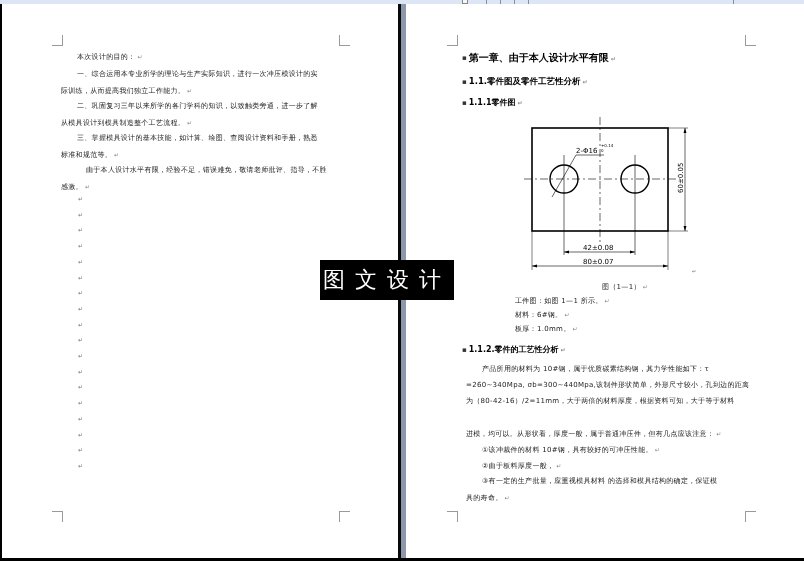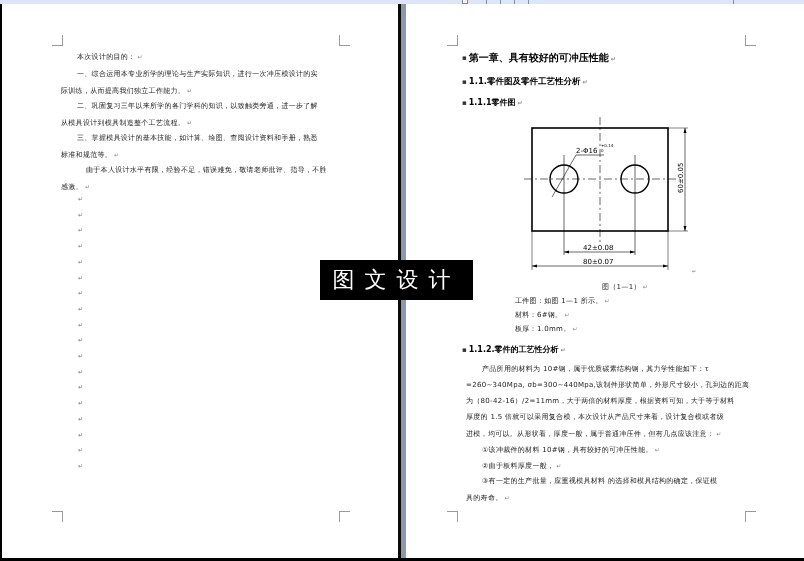--- a/index.html
+++ b/index.html
@@ -29,21 +29,21 @@
   .para { position:absolute; font-size:7px; line-height:9px; white-space:nowrap; color:#222; letter-spacing:0.3px; }
   .pm { color:#888; font-size:6px; margin-left:2px; }
   .empty-pm { position:absolute; font-size:6px; color:#777; }
 
   .h1 { position:absolute; font-size:10px; font-weight:bold; white-space:nowrap; color:#000; }
   .h2 { position:absolute; font-size:8.5px; font-weight:bold; white-space:nowrap; color:#000; }
   .h3 { position:absolute; font-size:8px; font-weight:bold; white-space:nowrap; color:#000; }
   .bullet { font-size:7px; color:#333; margin-right:2px; vertical-align:middle;}
 
   .watermark {
-    position:absolute; left:320px; top:260px; width:153px; height:40px;
+    position:absolute; left:320px; top:260px; width:134px; height:40px;
     background:#000; color:#fff;
     font-family:"DejaVu Serif", serif; font-size:22px; letter-spacing:10px;
     display:flex; align-items:center; justify-content:center;
   }
 
   .figure { position:absolute; left:510px; top:115px; width:200px; height:160px; }
   .figure svg text { font-family:"DejaVu Sans", sans-serif; }
 </style>
 </head>
 <body>
@@ -118,21 +118,21 @@
 <div class="gutter-dark"></div>
 <div class="gutter-gray"></div>
 
 <div class="page page-right">
   <div class="crop tl" style="left:41px; top:31px;"></div>
   <div class="crop tr" style="left:339px; top:31px;"></div>
   <div class="crop bl" style="left:41px; top:507px;"></div>
   <div class="crop br" style="left:339px; top:507px;"></div>
 
   <div class="h1" style="left:56px; top:47px;">
-    <span class="bullet">▪</span><span>第一章、具有较好的可冲压性能</span><span class="pm">↵</span>
+    <span class="bullet">▪</span><span>第一章、由于本人设计水平有限</span><span class="pm">↵</span>
   </div>
   <div class="h2" style="left:56px; top:72px;">
     <span class="bullet">▪</span><span>1.1.零件图及零件工艺性分析</span><span class="pm">↵</span>
   </div>
   <div class="h3" style="left:56px; top:93px;">
     <span class="bullet">▪</span><span>1.1.1零件图</span><span class="pm">↵</span>
   </div>
 
   <div class="para" style="left:196px; top:278px;">
     <span>图（1—1）</span><span class="pm">↵</span>
@@ -147,21 +147,20 @@
     <span>板厚：1.0mm。</span><span class="pm">↵</span>
   </div>
 
   <div class="h3" style="left:56px; top:340px;">
     <span class="bullet">▪</span><span>1.1.2.零件的工艺性分析</span><span class="pm">↵</span>
   </div>
 
   <div class="para" style="left:76px; top:361px;"><span>产品所用的材料为 10#钢，属于优质碳素结构钢，其力学性能如下：τ</span></div>
   <div class="para" style="left:60px; top:377px;"><span>=260~340Mpa, σb=300~440Mpa,该制件形状简单，外形尺寸较小，孔到边的距离</span></div>
   <div class="para" style="left:60px; top:393px;"><span>为（80-42-16）/2=11mm，大于两倍的材料厚度，根据资料可知，大于等于材料</span></div>
-  <div class="para" style="left:60px; top:409px;"><span>厚度的 1.5 倍就可以采用复合模，本次设计从产品尺寸来看，设计复合模或者级</span></div>
   <div class="para" style="left:60px; top:425px;"><span>进模，均可以。从形状看，厚度一般，属于普通冲压件，但有几点应该注意：</span><span class="pm">↵</span></div>
 
   <div class="para" style="left:76px; top:441px;"><span>①该冲裁件的材料 10#钢，具有较好的可冲压性能。</span><span class="pm">↵</span></div>
   <div class="para" style="left:76px; top:457px;"><span>②由于板料厚度一般，</span><span class="pm">↵</span></div>
   <div class="para" style="left:76px; top:473px;"><span>③有一定的生产批量，应重视模具材料 的选择和模具结构的确定，保证模</span></div>
   <div class="para" style="left:60px; top:489px;"><span>具的寿命。</span><span class="pm">↵</span></div>
 </div>
 
 <div class="figure">
   <svg width="200" height="160" viewBox="0 0 200 160">

